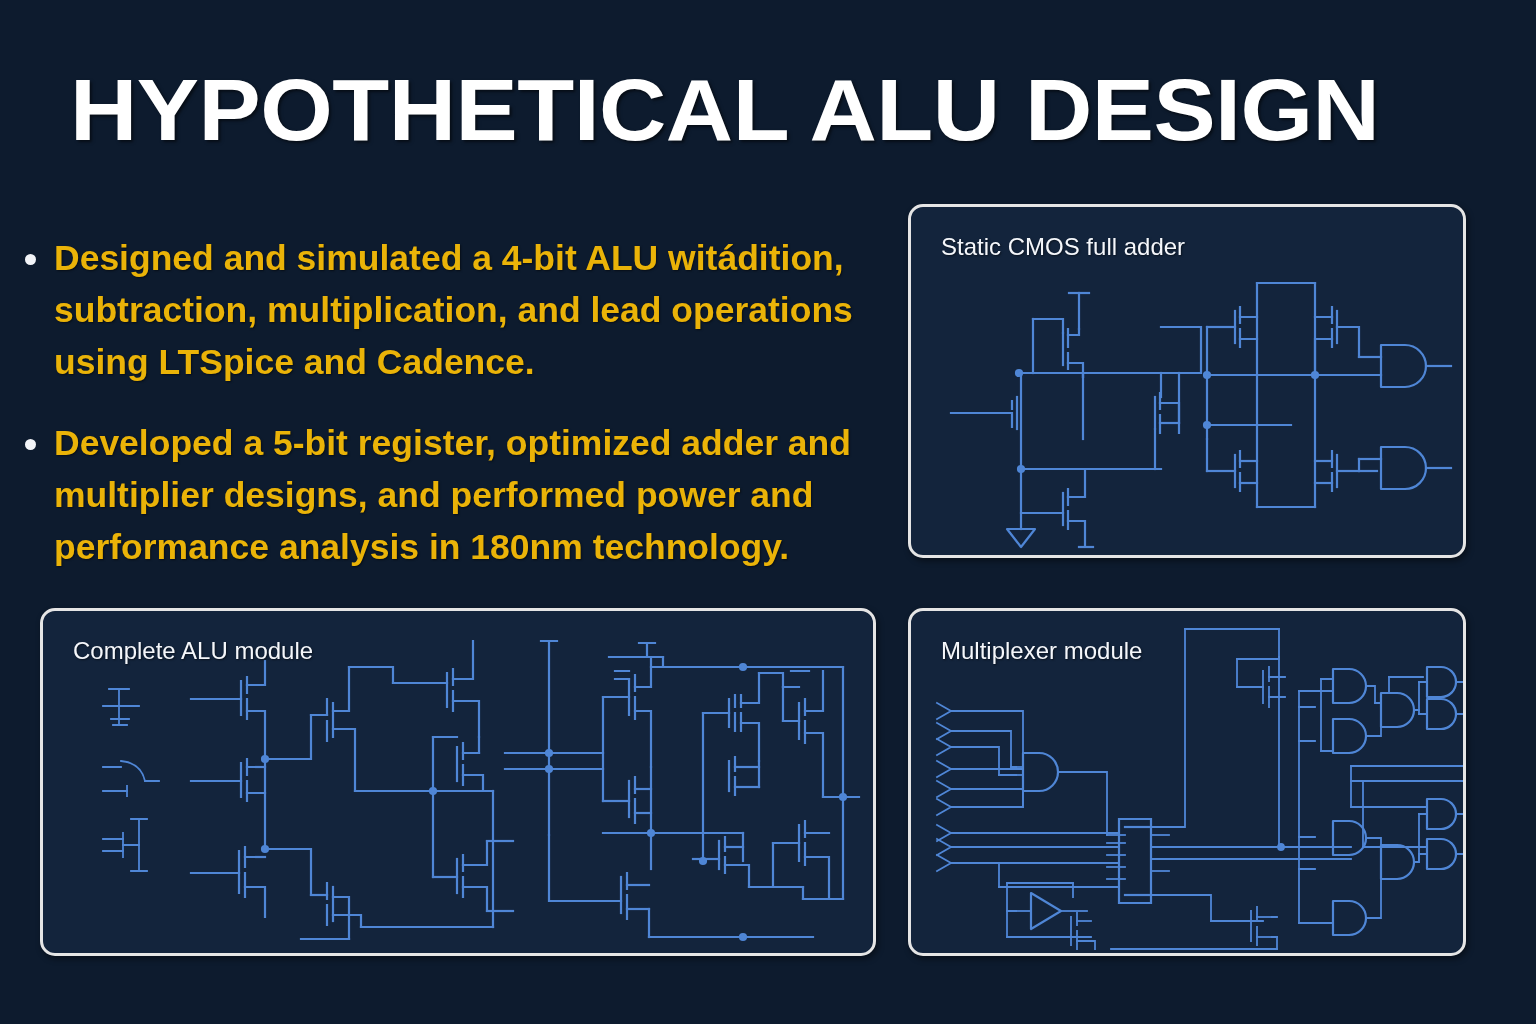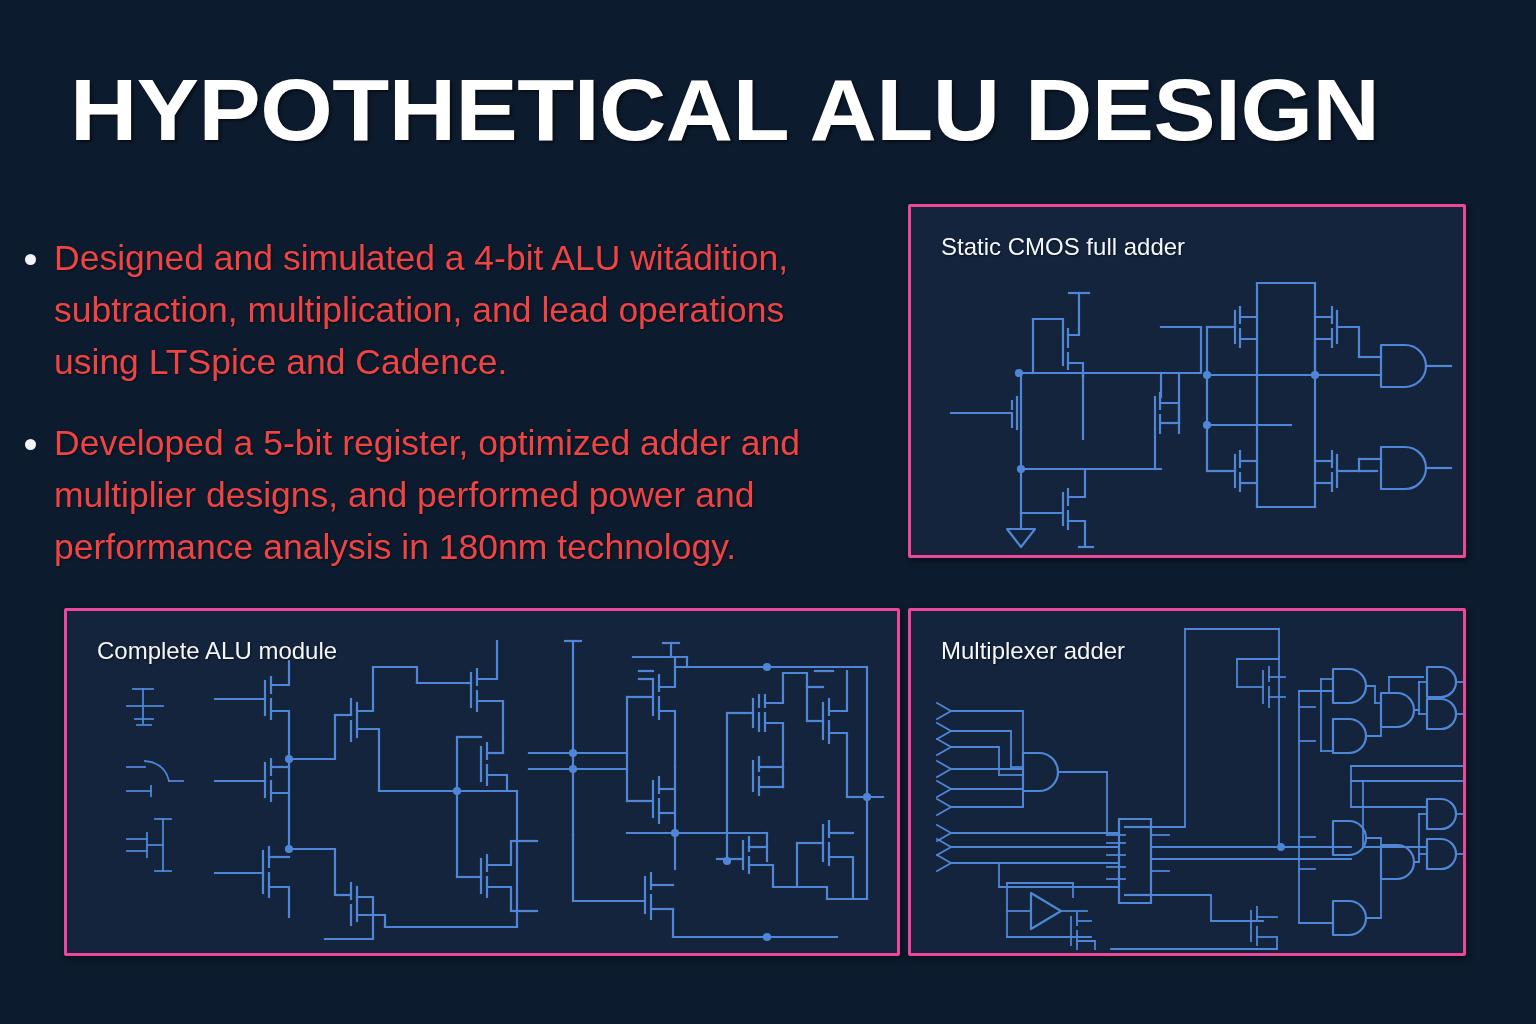--- a/index.html
+++ b/index.html
@@ -50,34 +50,35 @@
   }
   .bullet-dot {
     width: 11px;
     height: 11px;
     border-radius: 50%;
     background: #f2f4f8;
     flex: 0 0 auto;
     margin: 22px 18px 0 7px;
   }
   .bullet-text {
-    color: #ef4444;
+    color: #eab308;
     font-size: 35.5px;
     line-height: 1.47;
     font-family: "Liberation Sans", sans-serif;
     text-shadow: 1px 1px 2px rgba(0,0,0,0.5);
     max-width: 810px;
+    font-weight: bold;
   }
 
   
   .card {
     position: absolute;
     background: #13243c;
-    border: 3px solid #ec4899;
-    border-radius: 2px;
+    border: 3px solid #e5e5e5;
+    border-radius: 15px;
     box-shadow: 2px 3px 6px rgba(0,0,0,0.45);
     overflow: hidden;
   }
   .card-label {
     position: absolute;
     left: 30px;
     top: 26px;
     color: #f5f7fb;
     font-size: 24px;
     font-family: "Liberation Sans", sans-serif;
@@ -89,21 +90,21 @@
     position: absolute;
     inset: 0;
   }
   .card-canvas svg {
     display: block;
     width: 100%;
     height: 100%;
   }
 
   #card-adder  { left: 908px; top: 204px; width: 552px; height: 348px; }
-  #card-alu    { left: 64px;  top: 608px; width: 830px; height: 342px; }
+  #card-alu    { left: 40px;  top: 608px; width: 830px; height: 342px; }
   #card-mux    { left: 908px; top: 608px; width: 552px; height: 342px; }
 
   
   .wire {
     fill: none;
     stroke: #4f86d6;
     stroke-width: 2.2;
     stroke-linecap: square;
     stroke-linejoin: miter;
   }
@@ -451,21 +452,21 @@
           <path d="M 800 56 L 800 288"></path>
           <path d="M 786 186 L 816 186"></path>
           <circle class="node" cx="800" cy="186" r="3"></circle>
           <path d="M 780 186 L 800 186"></path>
         </g>
       </svg>
     </div>
   </div>
 
   <div class="card" id="card-mux">
-    <div class="card-label">Multiplexer adder</div>
+    <div class="card-label">Multiplexer module</div>
     <div class="card-canvas">
       <svg viewBox="0 0 552 342" preserveAspectRatio="none" aria-hidden="true">
 
         <g class="wire-thin">
           <path d="M 26 92 L 40 100 L 26 108"></path>
           <path d="M 26 112 L 40 120 L 26 128"></path>
           <path d="M 26 128 L 40 136 L 26 144"></path>
           <path d="M 26 150 L 40 158 L 26 166"></path>
           <path d="M 26 170 L 40 178 L 26 186"></path>
           <path d="M 26 188 L 40 196 L 26 204"></path>

